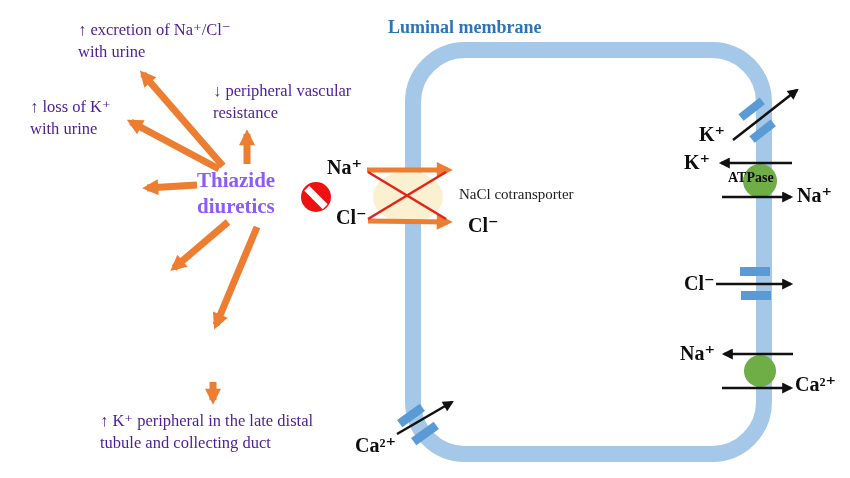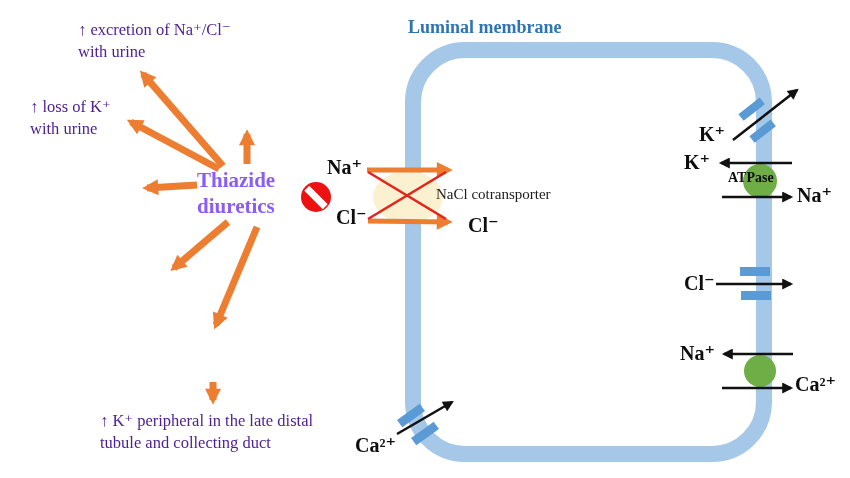--- a/index.html
+++ b/index.html
@@ -114,40 +114,42 @@
 
     <circle cx="760" cy="371" r="16" fill="#6FAD47"></circle>
     <line x1="793" y1="354" x2="724" y2="354" stroke="#111" stroke-width="2.6" marker-end="url(#bArrow)"></line>
     <line x1="722" y1="388" x2="791" y2="388" stroke="#111" stroke-width="2.6" marker-end="url(#bArrow)"></line>
 
     <rect x="397" y="411" width="28" height="9" fill="#5B9BD5" transform="rotate(-36 411 415.5)"></rect>
     <rect x="411" y="429" width="28" height="9" fill="#5B9BD5" transform="rotate(-36 425 433.5)"></rect>
     <line x1="397" y1="434" x2="452" y2="402" stroke="#111" stroke-width="2.6" marker-end="url(#bArrow)"></line>
   </svg>
 
-  <div class="heading" style="left:408px;top:17px">Luminal membrane</div>
+  <div class="heading" style="left:388px;top:17px">Luminal membrane</div>
 
   <div class="txt drug" style="left:197px;top:167px;width:92px">Thiazide
 diuretics</div>
 
   <div class="txt" style="left:78px;top:19px">↑ excretion of Na⁺/Cl⁻
 with urine</div>
+  <div class="txt" style="left:213px;top:80px">↓ peripheral vascular
+resistance</div>
   <div class="txt" style="left:30px;top:96px">↑ loss of K⁺
 with urine</div>
   <div class="txt" style="left:100px;top:410px">↑ K⁺ peripheral in the late distal
 tubule and collecting duct</div>
 
   <div class="no-sign">
     <div class="bar"></div>
   </div>
 
   <div class="ion" style="left:327px;top:155px">Na⁺</div>
   <div class="ion" style="left:336px;top:205px">Cl⁻</div>
   <div class="ion" style="left:468px;top:213px">Cl⁻</div>
-  <div class="small-label" style="left:436px;top:186px">NaCl cotransporter</div>
+  <div class="small-label" style="left:459px;top:186px">NaCl cotransporter</div>
 
   <div class="ion" style="left:699px;top:122px">K⁺</div>
   <div class="ion" style="left:684px;top:150px">K⁺</div>
   <div class="atpase" style="left:728px;top:170px">ATPase</div>
   <div class="ion" style="left:797px;top:183px">Na⁺</div>
   <div class="ion" style="left:684px;top:271px">Cl⁻</div>
   <div class="ion" style="left:680px;top:341px">Na⁺</div>
   <div class="ion" style="left:795px;top:372px">Ca²⁺</div>
 
   <div class="ion" style="left:355px;top:433px">Ca²⁺</div>

